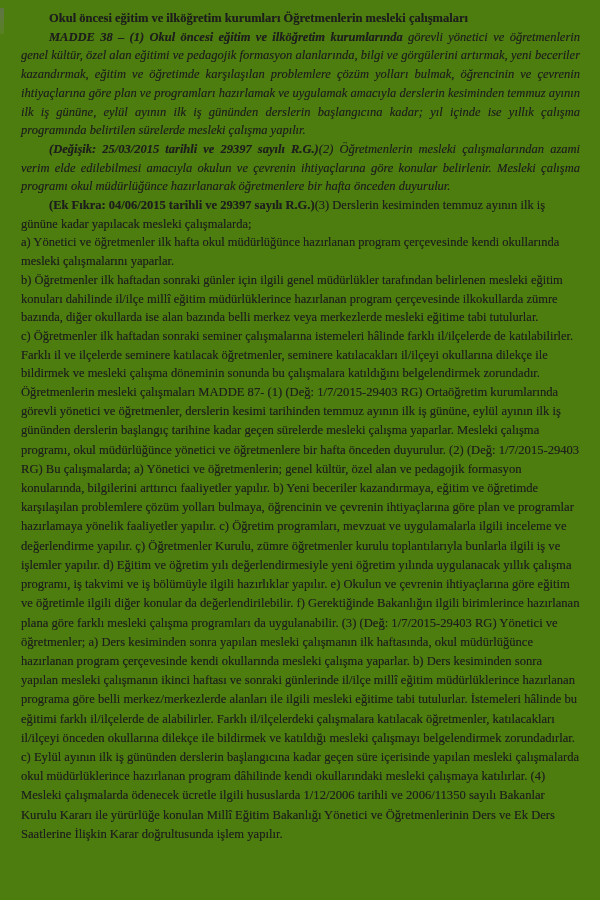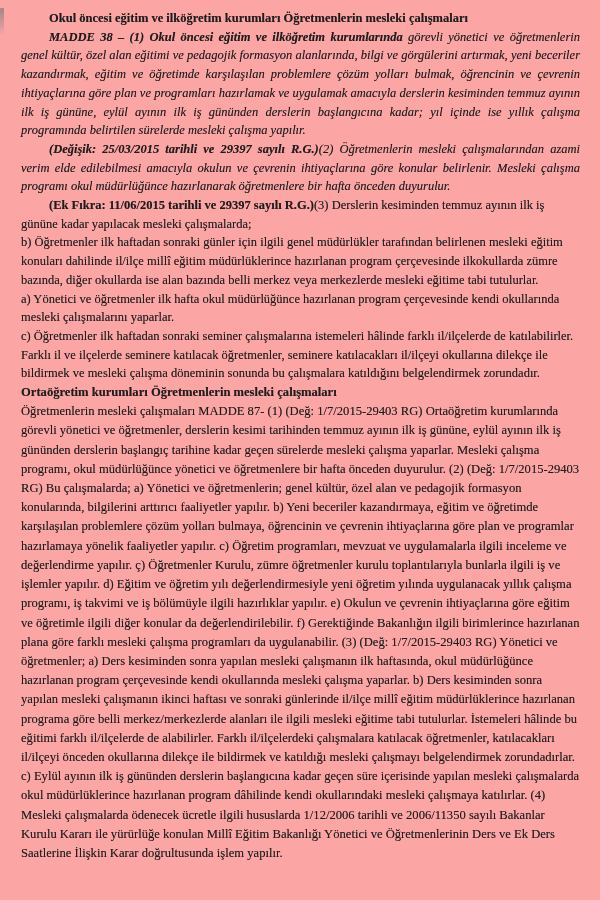--- a/index.html
+++ b/index.html
@@ -5,21 +5,21 @@
   html, body {
     margin: 0;
     padding: 0;
     background: #ffffff;
   }
   .page {
     position: relative;
     width: 600px;
     height: 900px;
     box-sizing: border-box;
-    background: #fca5a5;
+    background: #4d7c0f;
     padding: 9px 20px 6px 21px;
     overflow: hidden;
     font-family: "Liberation Serif", serif;
     color: #1d1d1d;
     text-shadow: 0 0 0.5px rgba(25,25,25,0.45);
   }
   p { margin: 0; }
   .sec1 {
     font-size: 12.5px;
     line-height: 18.7px;
@@ -52,31 +52,30 @@
   <div class="scan-mark"></div>
 
   <section class="sec1">
 
     <p class="heading ind">Okul öncesi eğitim ve ilköğretim kurumları Öğretmenlerin mesleki çalışmaları</p>
 
     <p class="jst ind"><b>MADDE 38 – (1) Okul öncesi eğitim ve ilköğretim kurumlarında</b><span> görevli yönetici ve öğretmenlerin genel kültür, özel alan eğitimi ve pedagojik formasyon alanlarında, bilgi ve görgülerini artırmak, yeni beceriler kazandırmak, eğitim ve öğretimde karşılaşılan problemlere çözüm yolları bulmak, öğrencinin ve çevrenin ihtiyaçlarına göre plan ve programları hazırlamak ve uygulamak amacıyla derslerin kesiminden temmuz ayının ilk iş gününe, eylül ayının ilk iş gününden derslerin başlangıcına kadar; yıl içinde ise yıllık çalışma programında belirtilen sürelerde mesleki çalışma yapılır.</span></p>
 
     <p class="jst ind"><b>(Değişik: 25/03/2015 tarihli ve 29397 sayılı R.G.)</b><span>(2) Öğretmenlerin mesleki çalışmalarından azami verim elde edilebilmesi amacıyla okulun ve çevrenin ihtiyaçlarına göre konular belirlenir. Mesleki çalışma programı okul müdürlüğünce hazırlanarak öğretmenlere bir hafta önceden duyurulur.</span></p>
 
-    <p class="ind"><b>(Ek Fıkra: 11/06/2015 tarihli ve 29397 sayılı R.G.)</b><span>(3) Derslerin kesiminden temmuz ayının ilk iş gününe kadar yapılacak mesleki çalışmalarda;</span></p>
+    <p class="ind"><b>(Ek Fıkra: 04/06/2015 tarihli ve 29397 sayılı R.G.)</b><span>(3) Derslerin kesiminden temmuz ayının ilk iş gününe kadar yapılacak mesleki çalışmalarda;</span></p>
+
+    <p>a) Yönetici ve öğretmenler ilk hafta okul müdürlüğünce hazırlanan program çerçevesinde kendi okullarında mesleki çalışmalarını yaparlar.</p>
 
     <p>b) Öğretmenler ilk haftadan sonraki günler için ilgili genel müdürlükler tarafından belirlenen mesleki eğitim konuları dahilinde il/ilçe millî eğitim müdürlüklerince hazırlanan program çerçevesinde ilkokullarda zümre bazında, diğer okullarda ise alan bazında belli merkez veya merkezlerde mesleki eğitime tabi tutulurlar.</p>
-
-    <p>a) Yönetici ve öğretmenler ilk hafta okul müdürlüğünce hazırlanan program çerçevesinde kendi okullarında mesleki çalışmalarını yaparlar.</p>
 
     <p>c) Öğretmenler ilk haftadan sonraki seminer çalışmalarına istemeleri hâlinde farklı il/ilçelerde de katılabilirler. Farklı il ve ilçelerde seminere katılacak öğretmenler, seminere katılacakları il/ilçeyi okullarına dilekçe ile bildirmek ve mesleki çalışma döneminin sonunda bu çalışmalara katıldığını belgelendirmek zorundadır.</p>
 
   </section>
 
   <section class="sec2">
 
-    <p class="heading">Ortaöğretim kurumları Öğretmenlerin mesleki çalışmaları</p>
 
     <p>Öğretmenlerin mesleki çalışmaları MADDE 87- (1) (Değ: 1/7/2015-29403 RG) Ortaöğretim kurumlarında görevli yönetici ve öğretmenler, derslerin kesimi tarihinden temmuz ayının ilk iş gününe, eylül ayının ilk iş gününden derslerin başlangıç tarihine kadar geçen sürelerde mesleki çalışma yaparlar. Mesleki çalışma programı, okul müdürlüğünce yönetici ve öğretmenlere bir hafta önceden duyurulur. (2) (Değ: 1/7/2015-29403 RG) Bu çalışmalarda; a) Yönetici ve öğretmenlerin; genel kültür, özel alan ve pedagojik formasyon konularında, bilgilerini arttırıcı faaliyetler yapılır. b) Yeni beceriler kazandırmaya, eğitim ve öğretimde karşılaşılan problemlere çözüm yolları bulmaya, öğrencinin ve çevrenin ihtiyaçlarına göre plan ve programlar hazırlamaya yönelik faaliyetler yapılır. c) Öğretim programları, mevzuat ve uygulamalarla ilgili inceleme ve değerlendirme yapılır. ç) Öğretmenler Kurulu, zümre öğretmenler kurulu toplantılarıyla bunlarla ilgili iş ve işlemler yapılır. d) Eğitim ve öğretim yılı değerlendirmesiyle yeni öğretim yılında uygulanacak yıllık çalışma programı, iş takvimi ve iş bölümüyle ilgili hazırlıklar yapılır. e) Okulun ve çevrenin ihtiyaçlarına göre eğitim ve öğretimle ilgili diğer konular da değerlendirilebilir. f) Gerektiğinde Bakanlığın ilgili birimlerince hazırlanan plana göre farklı mesleki çalışma programları da uygulanabilir. (3) (Değ: 1/7/2015-29403 RG) Yönetici ve öğretmenler; a) Ders kesiminden sonra yapılan mesleki çalışmanın ilk haftasında, okul müdürlüğünce hazırlanan program çerçevesinde kendi okullarında mesleki çalışma yaparlar. b) Ders kesiminden sonra yapılan mesleki çalışmanın ikinci haftası ve sonraki günlerinde il/ilçe millî eğitim müdürlüklerince hazırlanan programa göre belli merkez/merkezlerde alanları ile ilgili mesleki eğitime tabi tutulurlar. İstemeleri hâlinde bu eğitimi farklı il/ilçelerde de alabilirler. Farklı il/ilçelerdeki çalışmalara katılacak öğretmenler, katılacakları il/ilçeyi önceden okullarına dilekçe ile bildirmek ve katıldığı mesleki çalışmayı belgelendirmek zorundadırlar. c) Eylül ayının ilk iş gününden derslerin başlangıcına kadar geçen süre içerisinde yapılan mesleki çalışmalarda okul müdürlüklerince hazırlanan program dâhilinde kendi okullarındaki mesleki çalışmaya katılırlar. (4) Mesleki çalışmalarda ödenecek ücretle ilgili hususlarda 1/12/2006 tarihli ve 2006/11350 sayılı Bakanlar Kurulu Kararı ile yürürlüğe konulan Millî Eğitim Bakanlığı Yönetici ve Öğretmenlerinin Ders ve Ek Ders Saatlerine İlişkin Karar doğrultusunda işlem yapılır.</p>
 
   </section>
 
 </div>
 
 </body></html>

